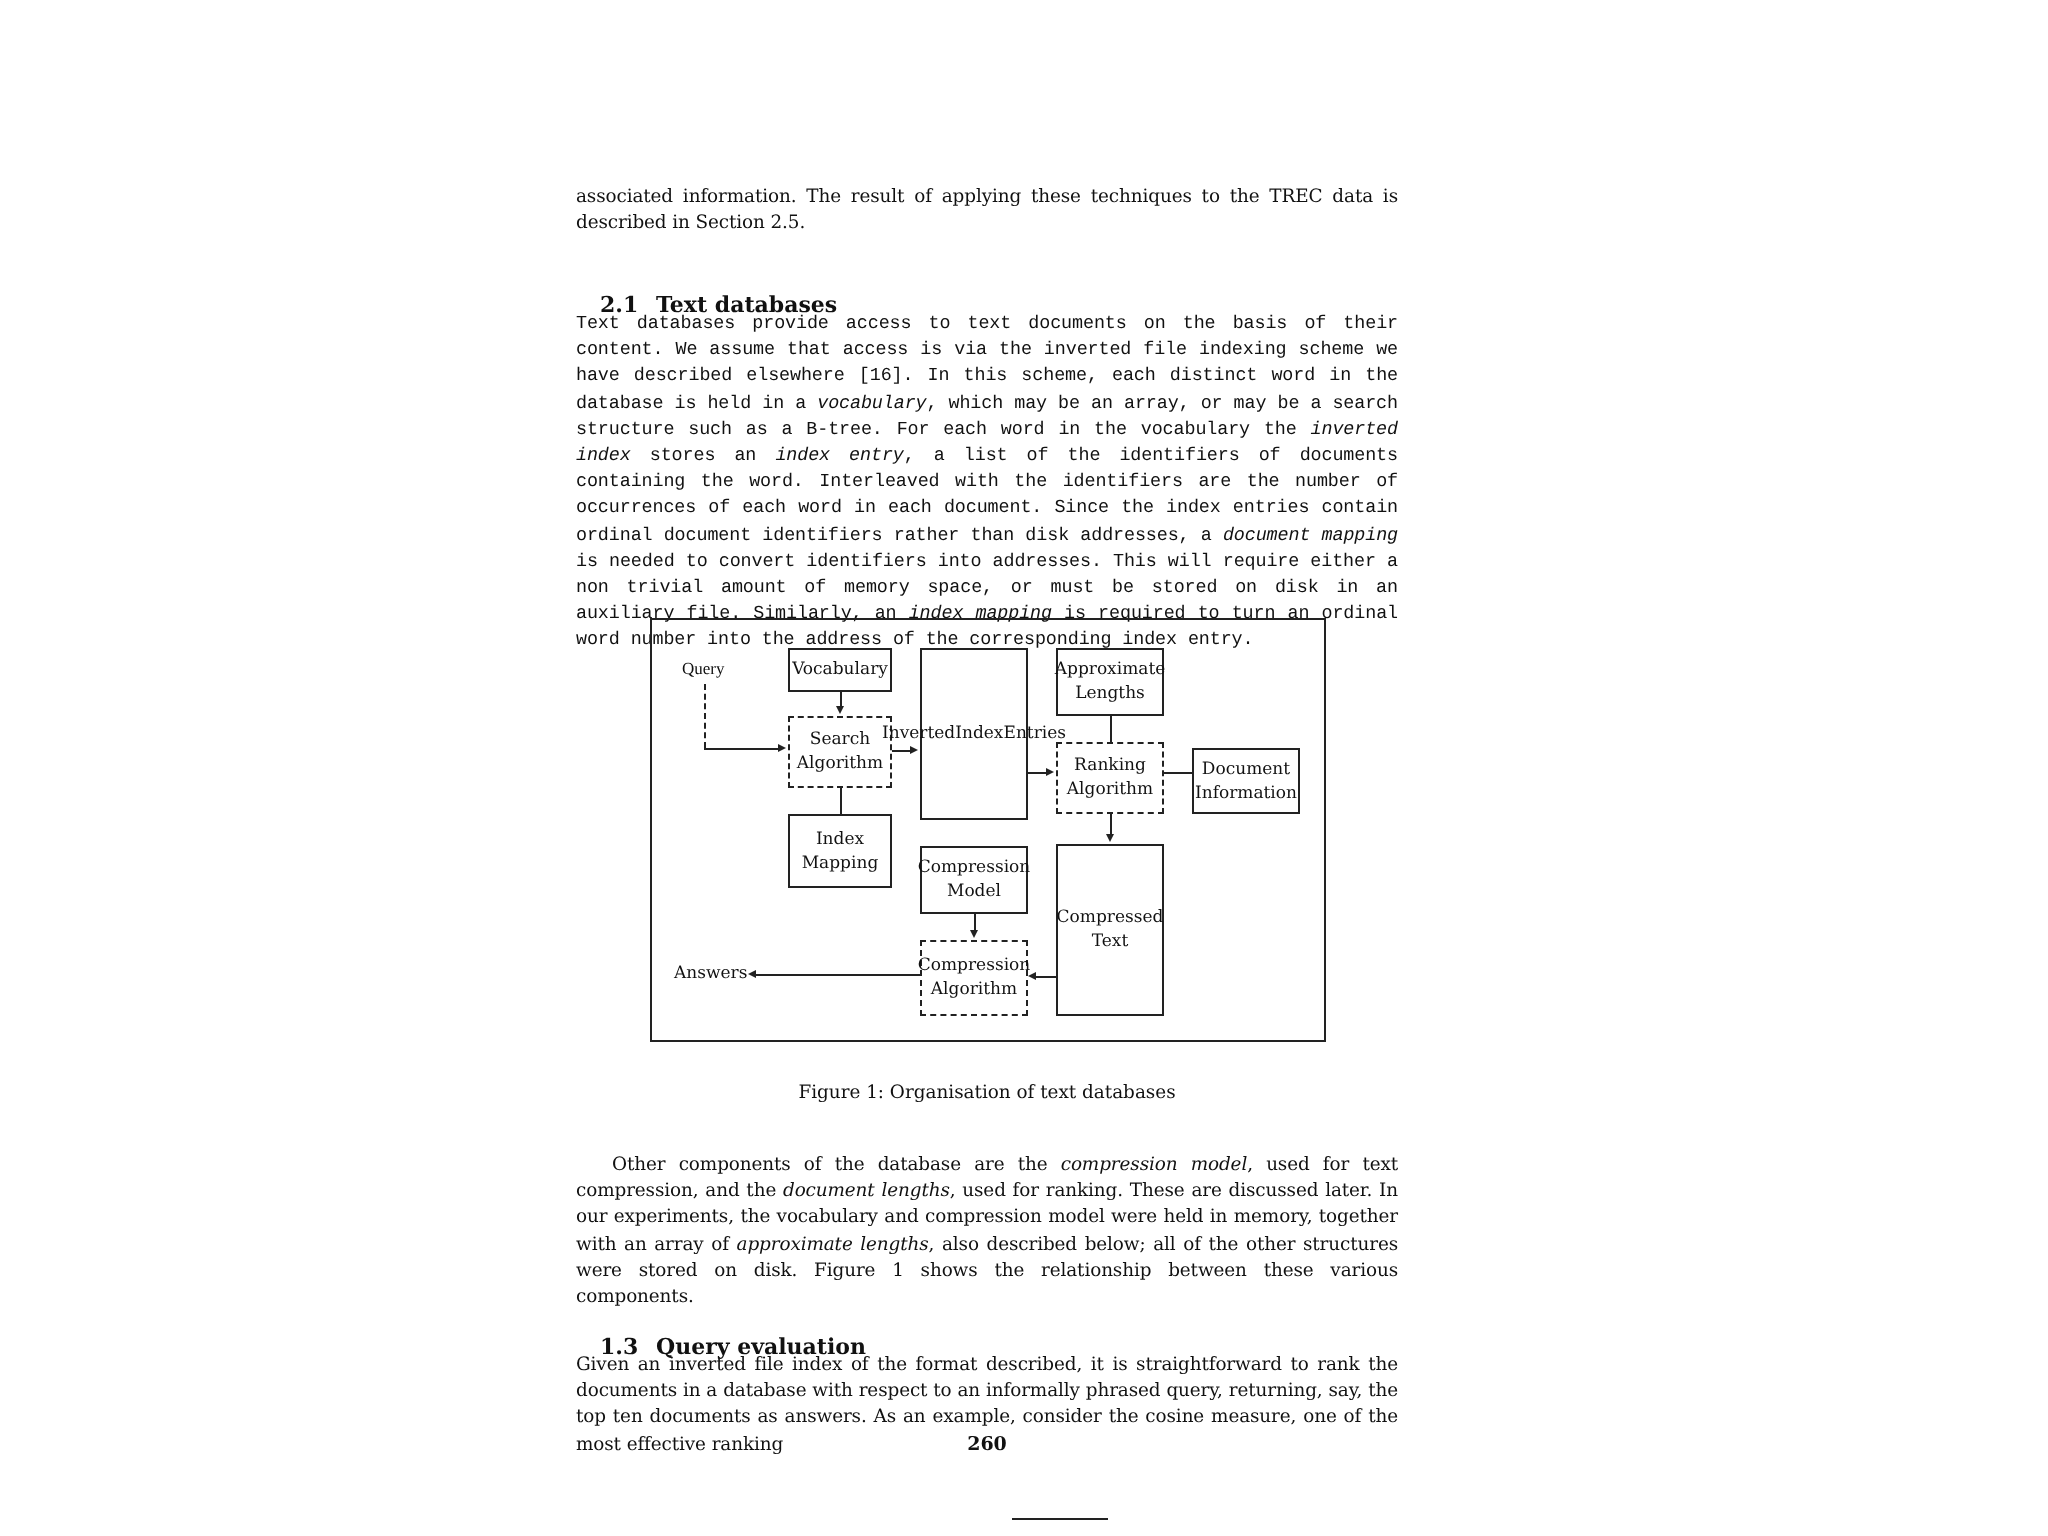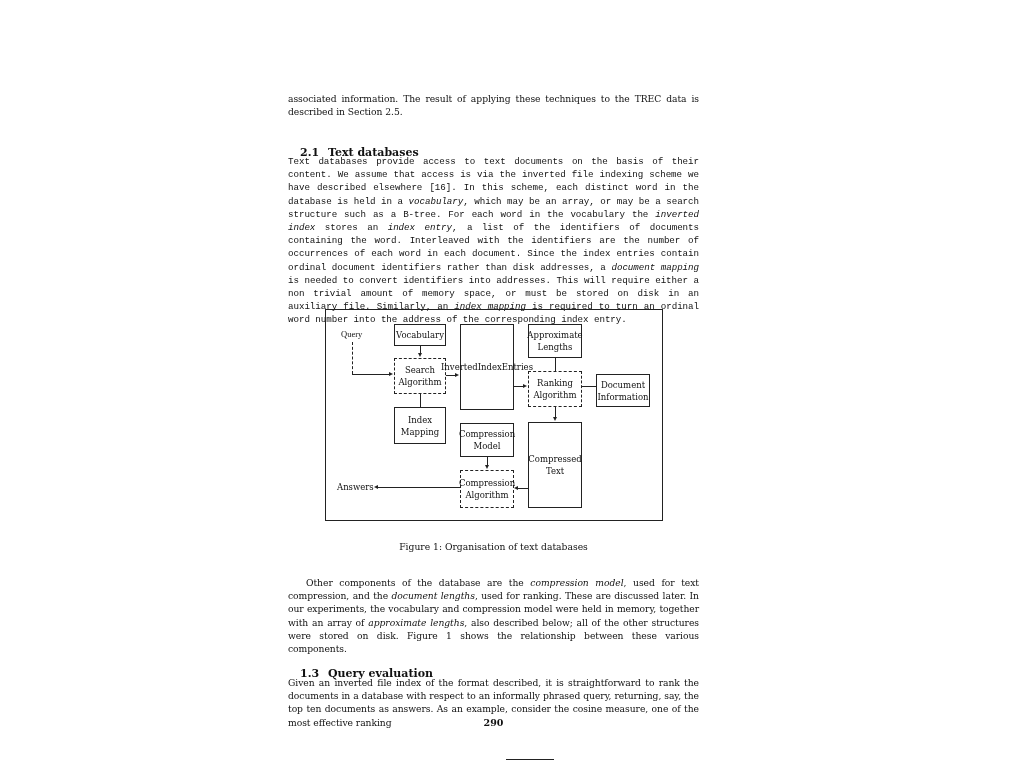--- a/index.html
+++ b/index.html
@@ -46,21 +46,21 @@
   <p class="para abs indent" style="top:484px;">
     <span>Other components of the database are the </span><i>compression model</i><span>, used for text compression, and the </span><i>document lengths</i><span>, used for ranking. These are discussed later. In our experiments, the vocabulary and compression model were held in memory, together with an array of </span><i>approximate lengths</i><span>, also described below; all of the other structures were stored on disk.  Figure 1 shows the relationship between these various components.</span>
   </p>
 
   <div class="h2" style="top:563px;">
     <span class="num">1.3</span><span>Query evaluation</span>
   </div>
 
   <p class="para abs" style="top:584px;">Given an inverted file index of the format described, it is straightforward to rank the documents in a database with respect to an informally phrased query, returning, say, the top ten documents as answers.  As an example, consider the cosine measure, one of the most effective ranking</p>
 
-  <div class="pagenum" style="top:625px;">290</div>
+  <div class="pagenum" style="top:625px;">260</div>
 </div>
 
 <div class="fig">
   <span class="lbl" style="left:15px; top:19px;font-family:Liberation Serif, serif;">Query</span>
   <span class="lbl" style="left:11px; top:172px;">Answers</span>
 
   <div class="box" style="left:68px; top:14px; width:52px; height:22px;">Vocabulary</div>
 
   <div class="box dashed" style="left:68px; top:48px; width:52px; height:36px; flex-direction:column;">
     <span>Search</span>

